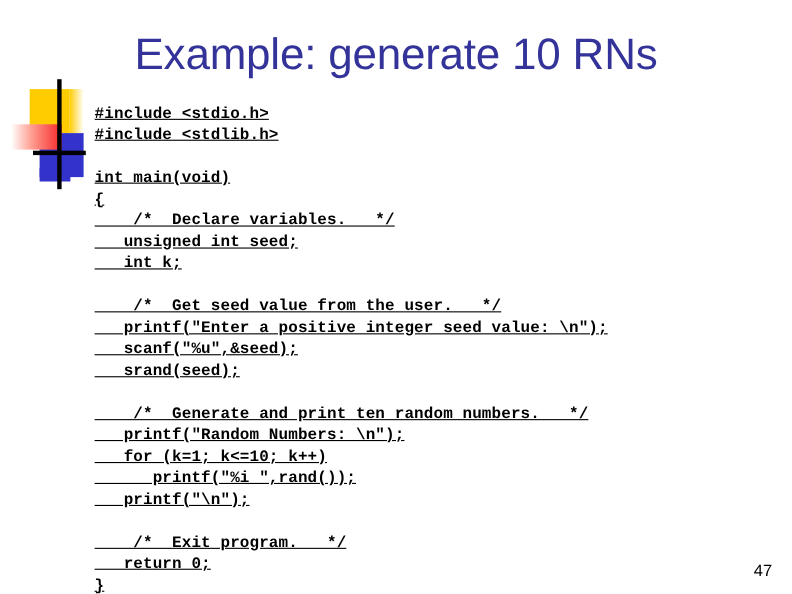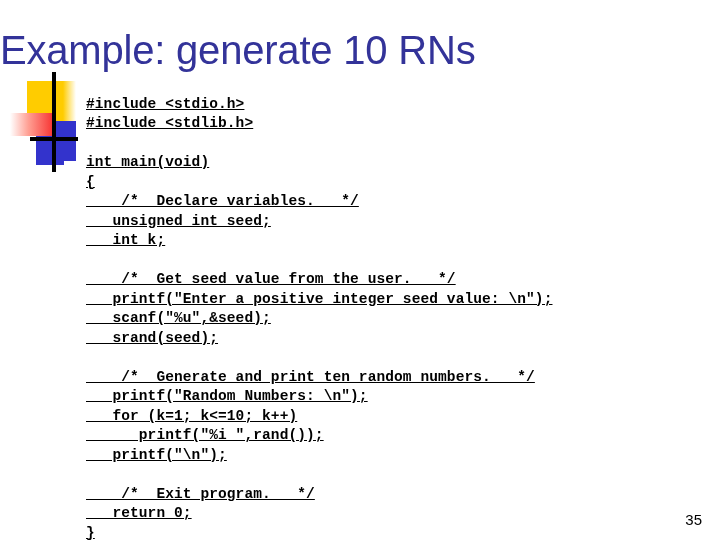--- a/index.html
+++ b/index.html
@@ -15,21 +15,21 @@
     font-family: "Liberation Sans", sans-serif;
     background: #ffffff;
   }
 
   
   #slide-title {
     position: absolute;
     left: 0;
     top: 27px;
     width: 720px;
-    text-align: left;
+    text-align: center;
     font-family: "Liberation Sans", sans-serif;
     font-size: 40px;
     line-height: 46px;
     font-weight: 400;
     color: #333399;
     letter-spacing: -0.2px;
     white-space: nowrap;
   }
 
   
@@ -140,13 +140,13 @@
   <div class="sq-yellow-fade"></div>
   <div class="sq-blue"></div>
   <div class="sq-blue-short"></div>
   <div class="rect-red"></div>
   <div class="line-vert"></div>
   <div class="line-horiz"></div>
 </div>
 
 <pre id="code-block"><span class="ln">#include &lt;stdio.h&gt;</span><span class="ln">#include &lt;stdlib.h&gt;</span><span class="blank"></span><span class="ln">int main(void)</span><span class="ln">{</span><span class="ln">    /*  Declare variables.   */</span><span class="ln">   unsigned int seed;</span><span class="ln">   int k;</span><span class="blank"></span><span class="ln">    /*  Get seed value from the user.   */</span><span class="ln">   printf("Enter a positive integer seed value: \n");</span><span class="ln">   scanf("%u",&amp;seed);</span><span class="ln">   srand(seed);</span><span class="blank"></span><span class="ln">    /*  Generate and print ten random numbers.   */</span><span class="ln">   printf("Random Numbers: \n");</span><span class="ln">   for (k=1; k&lt;=10; k++)</span><span class="ln">      printf("%i ",rand());</span><span class="ln">   printf("\n");</span><span class="blank"></span><span class="ln">    /*  Exit program.   */</span><span class="ln">   return 0;</span><span class="ln">}</span></pre>
 
-<div id="page-number">35</div>
+<div id="page-number">47</div>
 
 </body></html>

